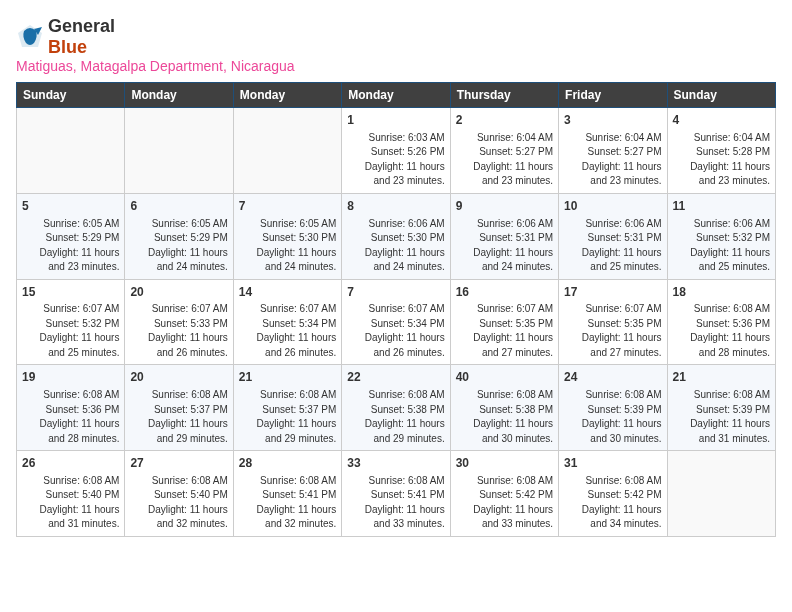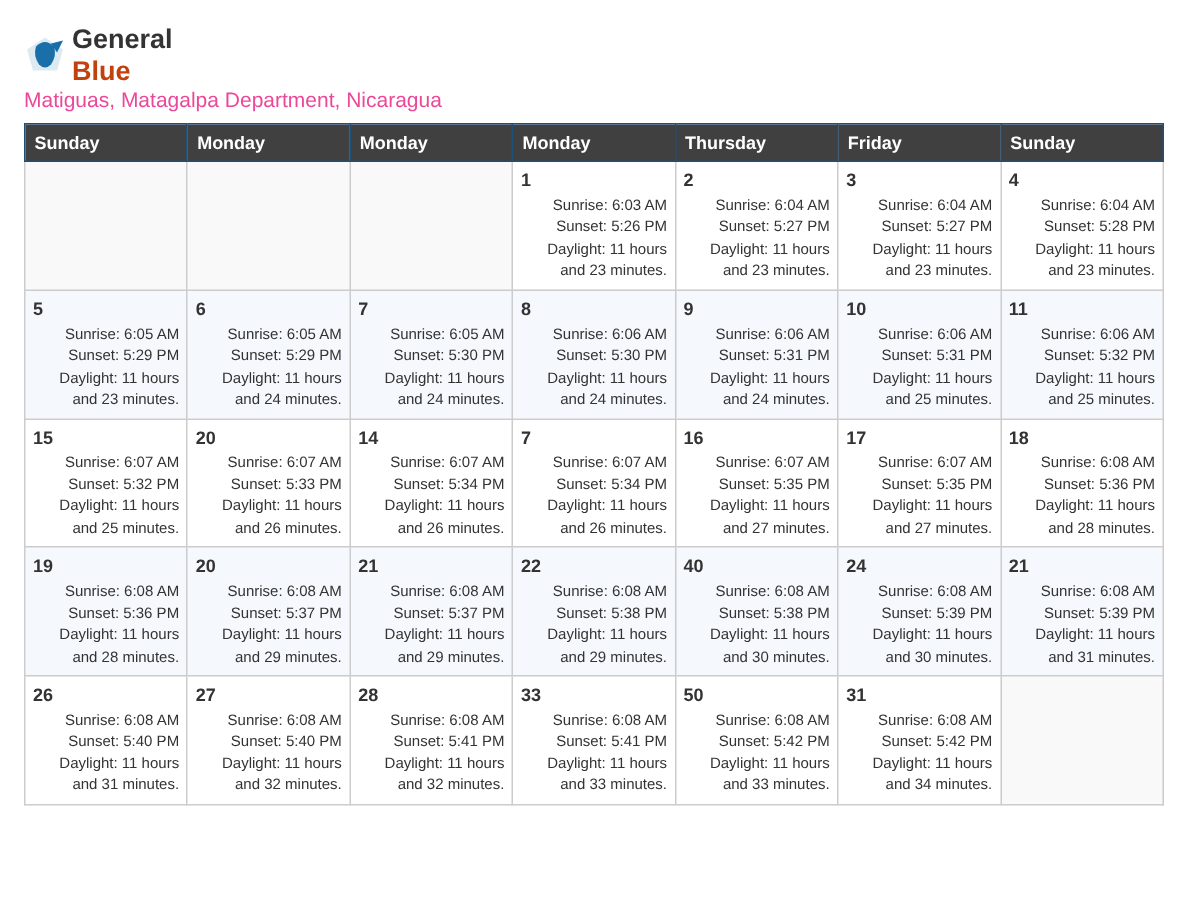--- a/index.html
+++ b/index.html
@@ -236,21 +236,21 @@
         </td>
         <td>
           <div class="day-number">28</div>
           <div class="day-info">Sunrise: 6:08 AM<br>Sunset: 5:41 PM<br>Daylight: 11 hours and 32 minutes.</div>
         </td>
         <td>
           <div class="day-number">33</div>
           <div class="day-info">Sunrise: 6:08 AM<br>Sunset: 5:41 PM<br>Daylight: 11 hours and 33 minutes.</div>
         </td>
         <td>
-          <div class="day-number">50</div>
+          <div class="day-number">30</div>
           <div class="day-info">Sunrise: 6:08 AM<br>Sunset: 5:42 PM<br>Daylight: 11 hours and 33 minutes.</div>
         </td>
         <td>
           <div class="day-number">31</div>
           <div class="day-info">Sunrise: 6:08 AM<br>Sunset: 5:42 PM<br>Daylight: 11 hours and 34 minutes.</div>
         </td>
         <td class="empty-cell"></td>
       </tr>
     </tbody>
 </table>

